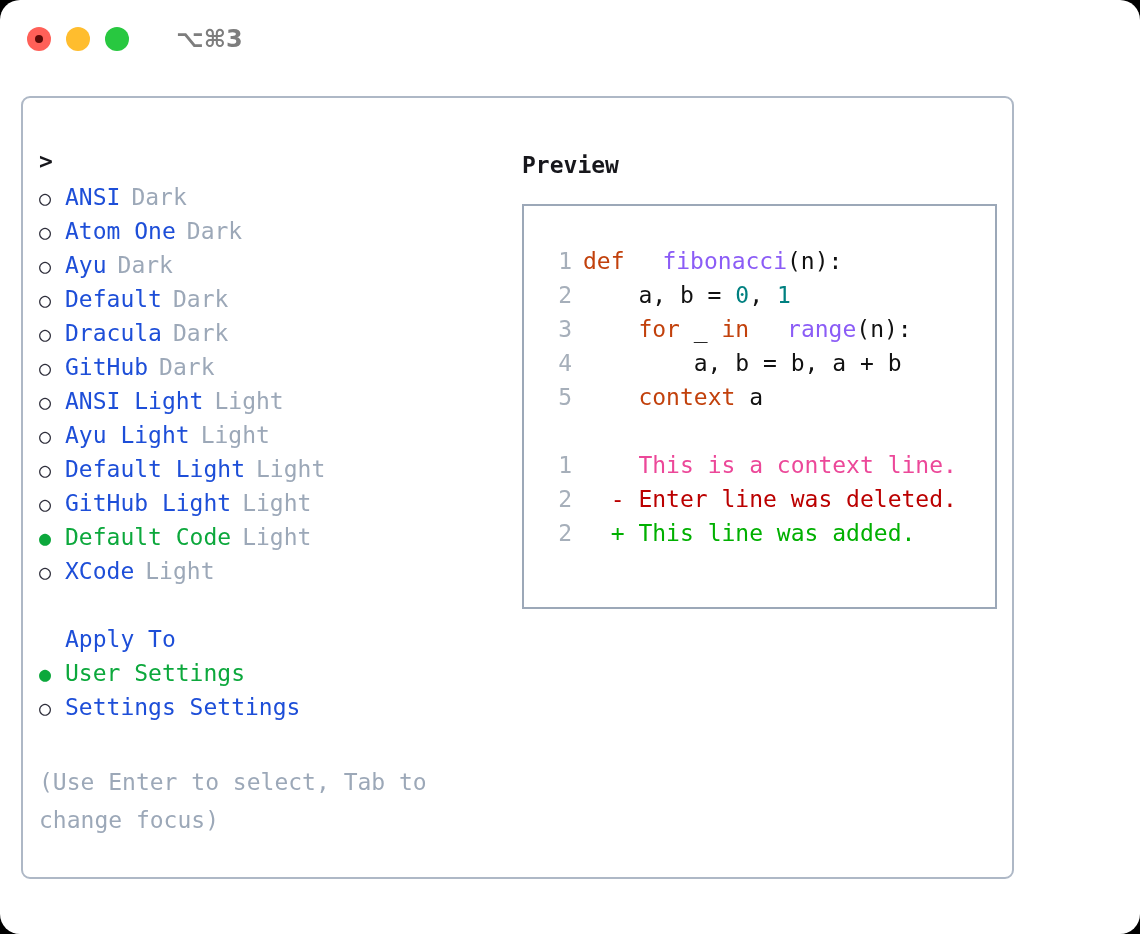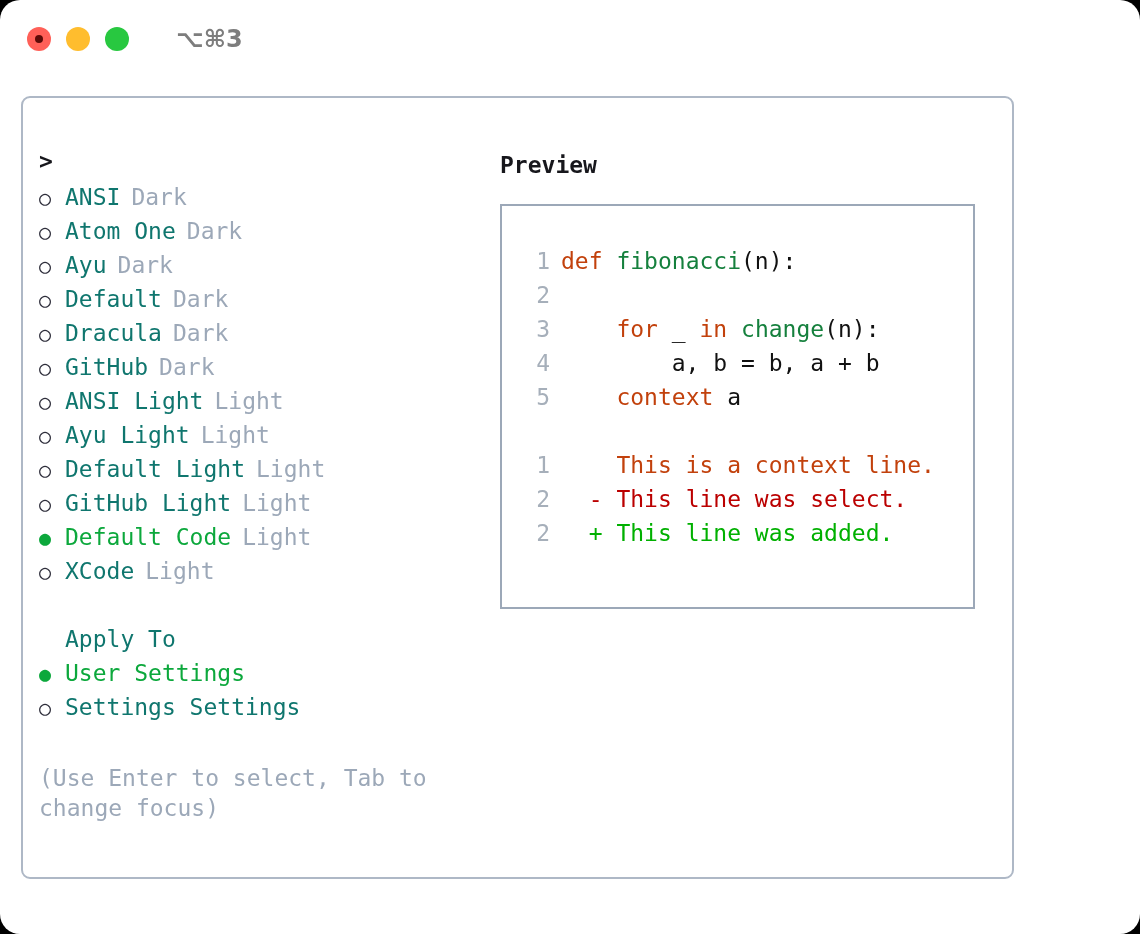--- a/index.html
+++ b/index.html
@@ -109,47 +109,47 @@
     color: #17171C;
     font-weight: bold;
     font-size: 23px;
   }
   .marker.dot-on {
     color: #0CA83C;
     font-size: 20px;
   }
   .marker.blank { color: transparent; }
 
-  .label      { color: #0f766e; }
+  .label      { color: #1d4ed8; }
   .label.sel  { color: #0CA83C; }
   .label.head {
     color: #17171C;
     font-weight: bold;
   }
   .variant {
     color: #9CA8B8;
     margin-left: 11px;
   }
 
   .spacer-row { height: 34px; }
 
   .hint {
     position: absolute;
     left: 16px;
     top: 665px;
     width: 410px;
     color: #9CA8B8;
     font-size: 23px;
-    line-height: 30px;
+    line-height: 38px;
   }
 
   
   .right-col {
     position: absolute;
-    left: 477px;
+    left: 499px;
     top: 52px;
     width: 480px;
   }
   .preview-title {
     color: #17171C;
     font-size: 23px;
     font-weight: bold;
     height: 34px;
     line-height: 30px;
   }
@@ -172,25 +172,25 @@
     width: 34px;
     flex: 0 0 34px;
     text-align: right;
     color: #A6AFBA;
     margin-right: 11px;
   }
   .code { color: #111111; }
   .blank-line { height: 34px; }
 
   .tok-kw   { color: #c2410c; }
-  .tok-fn   { color: #15803d; }
+  .tok-fn   { color: #8b5cf6; margin-left: 24px; }
   .tok-num  { color: #008080; }
   .tok-pl   { color: #111111; }
 
-  .diff-ctx { color: #c2410c; }
+  .diff-ctx { color: #ec4899; }
   .diff-del { color: #BB0000; }
   .diff-add { color: #00B000; }
 </style>
 </head>
 <body>
 
 <div class="window">
 
   <div class="titlebar">
     <div class="dots">
@@ -238,28 +238,28 @@
     </div>
 
     <div class="hint">(Use Enter to select, Tab to change focus)</div>
 
     <div class="right-col">
       <div class="preview-title">Preview</div>
 
       <div class="preview-box">
         <div id="code-block">
             <div class="code-line"><span class="ln">1</span><span class="code"><span class="tok-kw">def </span><span class="tok-fn">fibonacci</span><span class="tok-pl">(n):</span></span></div>
-            <div class="code-line"><span class="ln">2</span></div>
-            <div class="code-line"><span class="ln">3</span><span class="code"><span class="tok-pl">    </span><span class="tok-kw">for</span><span class="tok-pl"> _ </span><span class="tok-kw">in</span><span class="tok-pl"> </span><span class="tok-fn">change</span><span class="tok-pl">(n):</span></span></div>
+            <div class="code-line"><span class="ln">2</span><span class="code"><span class="tok-pl">    a, b = </span><span class="tok-num">0</span><span class="tok-pl">, </span><span class="tok-num">1</span></span></div>
+            <div class="code-line"><span class="ln">3</span><span class="code"><span class="tok-pl">    </span><span class="tok-kw">for</span><span class="tok-pl"> _ </span><span class="tok-kw">in</span><span class="tok-pl"> </span><span class="tok-fn">range</span><span class="tok-pl">(n):</span></span></div>
             <div class="code-line"><span class="ln">4</span><span class="code"><span class="tok-pl">        a, b = b, a + b</span></span></div>
             <div class="code-line"><span class="ln">5</span><span class="code"><span class="tok-pl">    </span><span class="tok-kw">context</span><span class="tok-pl"> a</span></span></div>
           </div>
         <div class="blank-line"></div>
         <div id="diff-block">
             <div class="code-line"><span class="ln">1</span><span class="diff-ctx">   </span><span class="diff-ctx"> This is a context line.</span></div>
-            <div class="code-line"><span class="ln">2</span><span class="diff-del">  -</span><span class="diff-del"> This line was select.</span></div>
+            <div class="code-line"><span class="ln">2</span><span class="diff-del">  -</span><span class="diff-del"> Enter line was deleted.</span></div>
             <div class="code-line"><span class="ln">2</span><span class="diff-add">  +</span><span class="diff-add"> This line was added.</span></div>
           </div>
       </div>
     </div>
 
   </div>
 </div>
 
 </body></html>

